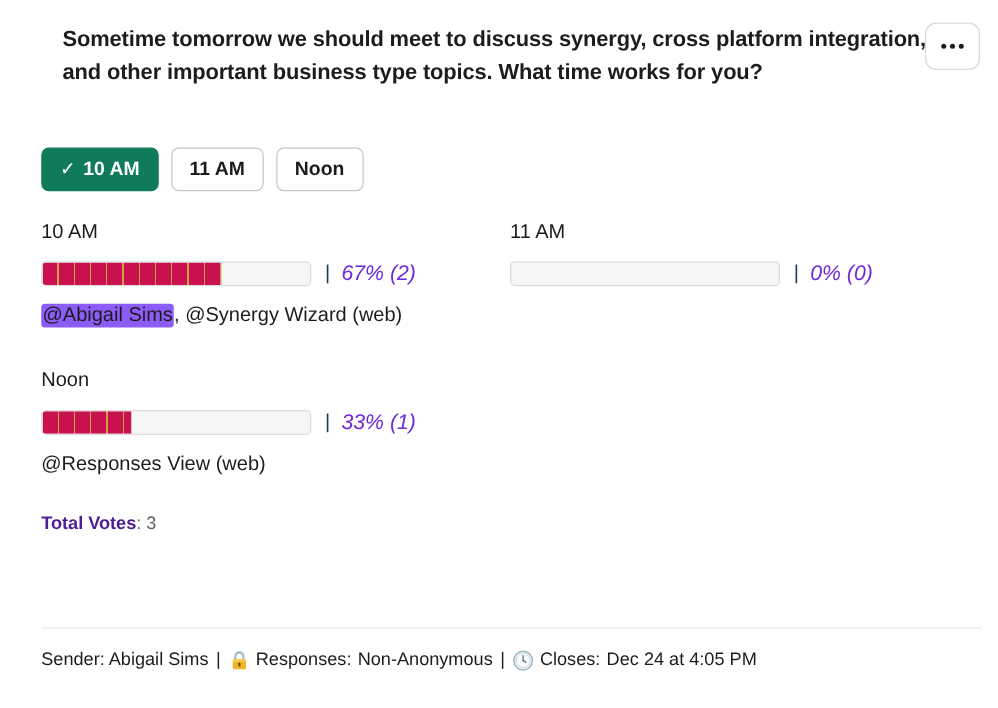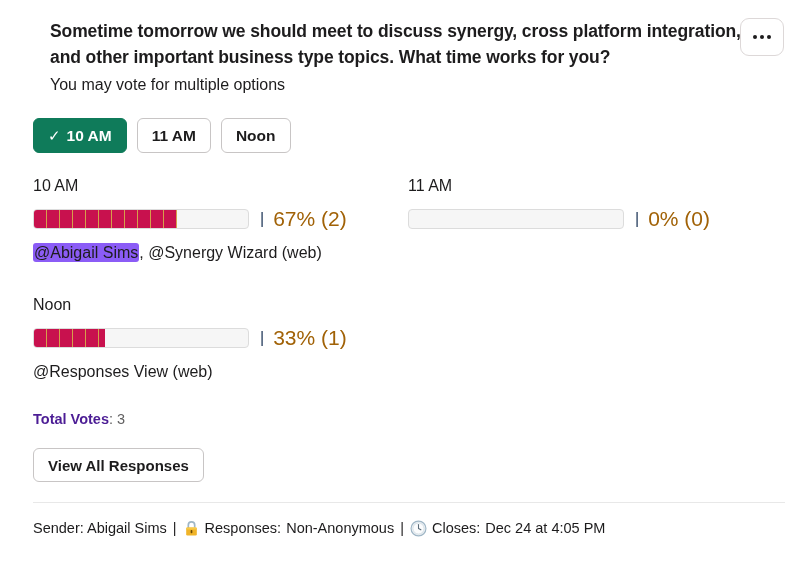--- a/index.html
+++ b/index.html
@@ -153,24 +153,25 @@
         #d4a04a 13px
       );
   }
   .bar-sep {
     color: #1d3557;
     font-size: 16px;
     margin: 0 9px 0 11px;
     line-height: 20px;
   }
   .bar-pct {
-    font-size: 21px;
-    color: #a16207;
+    font-size: 17px;
+    color: #6d28d9;
     line-height: 20px;
     white-space: nowrap;
+    font-style: italic;
   }
   .voters {
     margin-top: 13px;
     font-size: 16px;
     line-height: 21px;
     color: #1d1c1d;
   }
   .voters .mention-hl {
     background: #fdf2c8;
     border-radius: 3px;
@@ -243,21 +244,20 @@
     vertical-align: -3px;
   }
 </style>
 </head>
 <body>
 
 <div class="poll">
 
   <div class="header">
     <div class="question">Sometime tomorrow we should meet to discuss synergy, cross platform integration, and other important business type topics. What time works for you?</div>
-    <div class="subtitle">You may vote for multiple options</div>
   </div>
 
   <button class="overflow-btn">
     <span class="dot"></span>
     <span class="dot"></span>
     <span class="dot"></span>
   </button>
 
   <div class="vote-row">
     <button class="vote-btn selected" style="background: rgb(15, 123, 90); border-color: rgb(15, 123, 90);">
@@ -314,21 +314,20 @@
         </div>
       </div>
 
     </div>
   </div>
 
   <div class="totals">
     <b>Total Votes</b><span>: 3</span>
   </div>
 
-  <button class="view-all-btn">View All Responses</button>
 
   <div class="divider"></div>
 
   <div class="footer">
     <span>Sender: Abigail Sims</span>
     <span class="sep">|</span>
 
     <span class="ico">
       <svg viewBox="0 0 32 32" width="17" height="17" aria-hidden="true">
         <path d="M10 15 L10 9.5 A6 6 0 0 1 22 9.5 L22 12.5" fill="none" stroke="#9fb6c6" stroke-width="3.2" stroke-linecap="round"></path>

